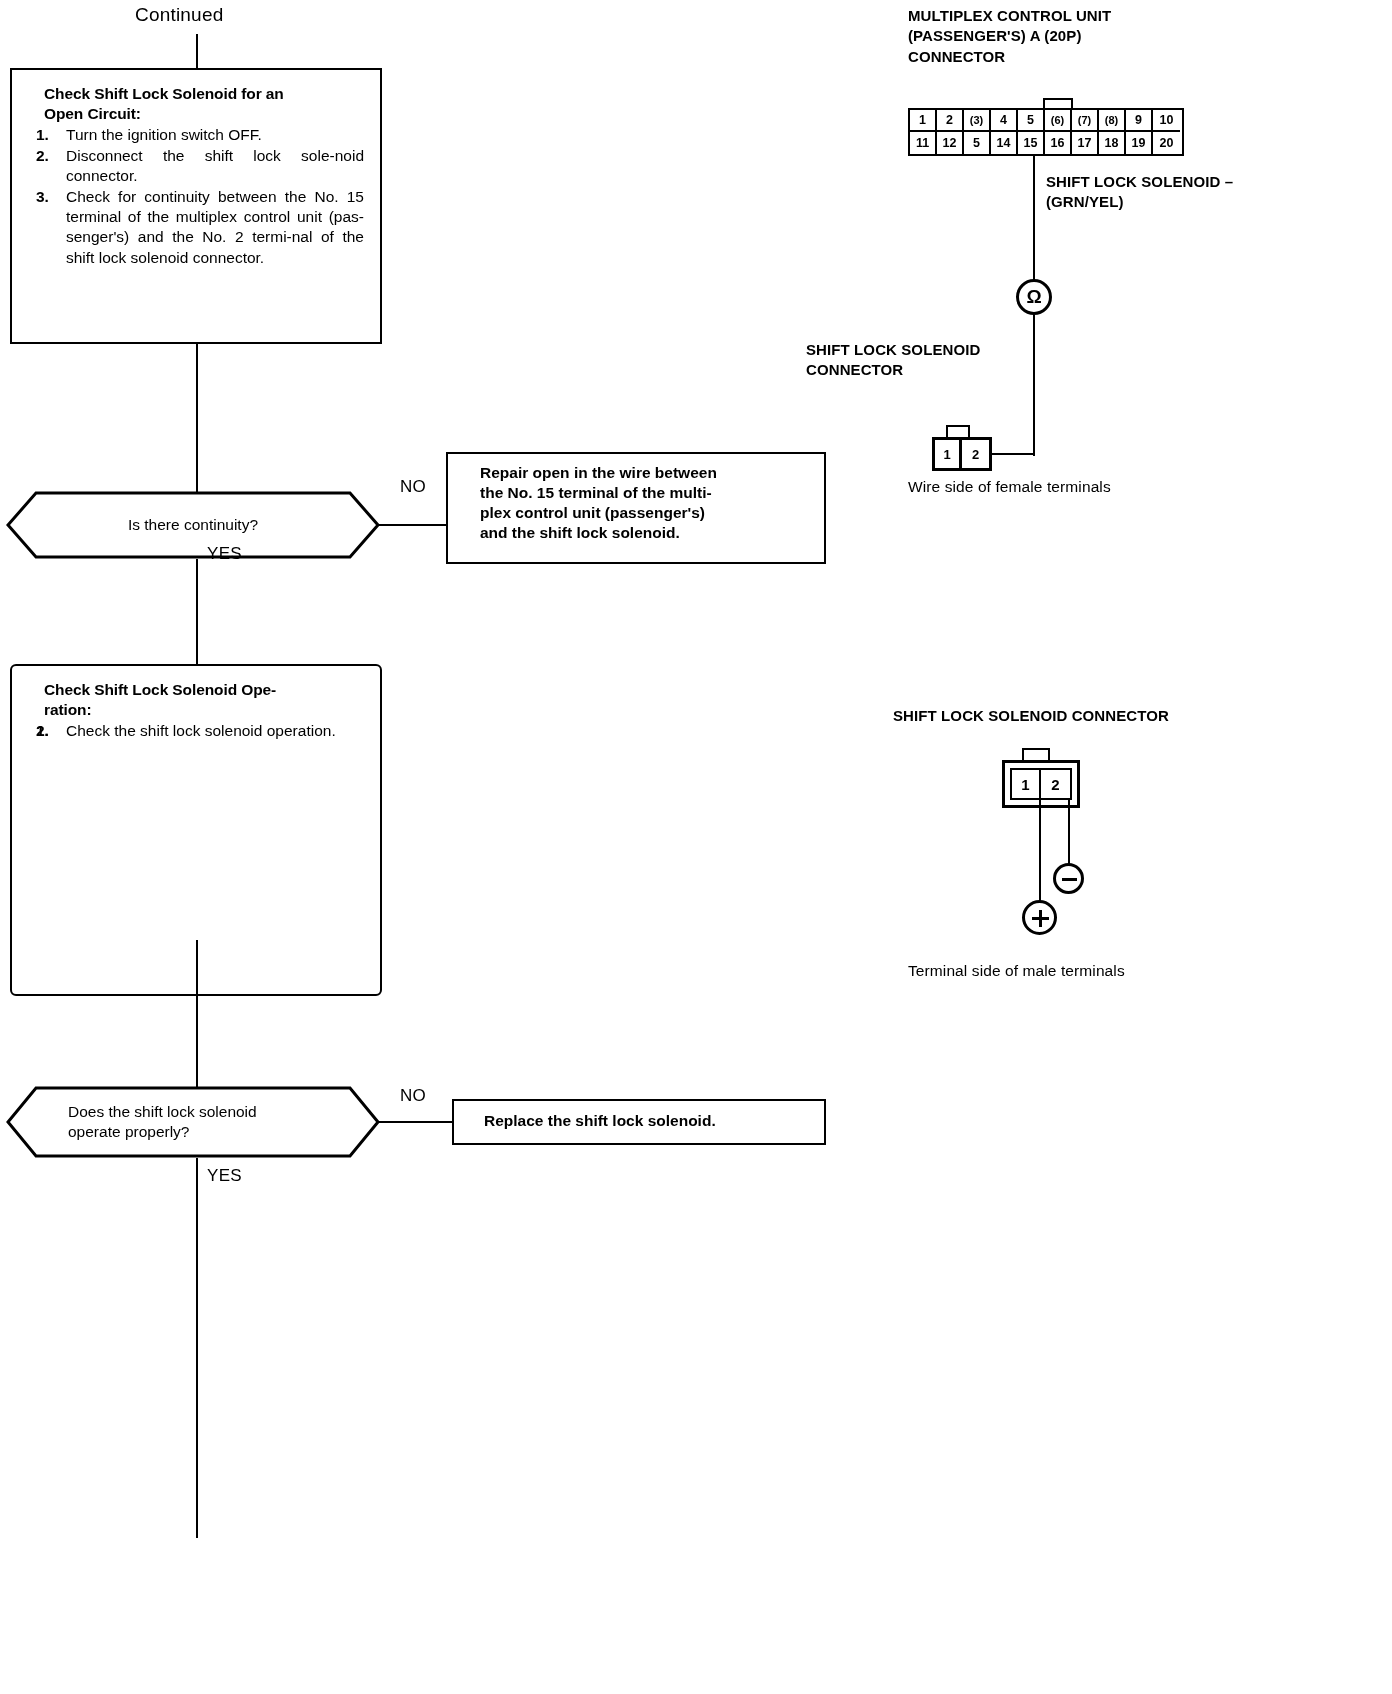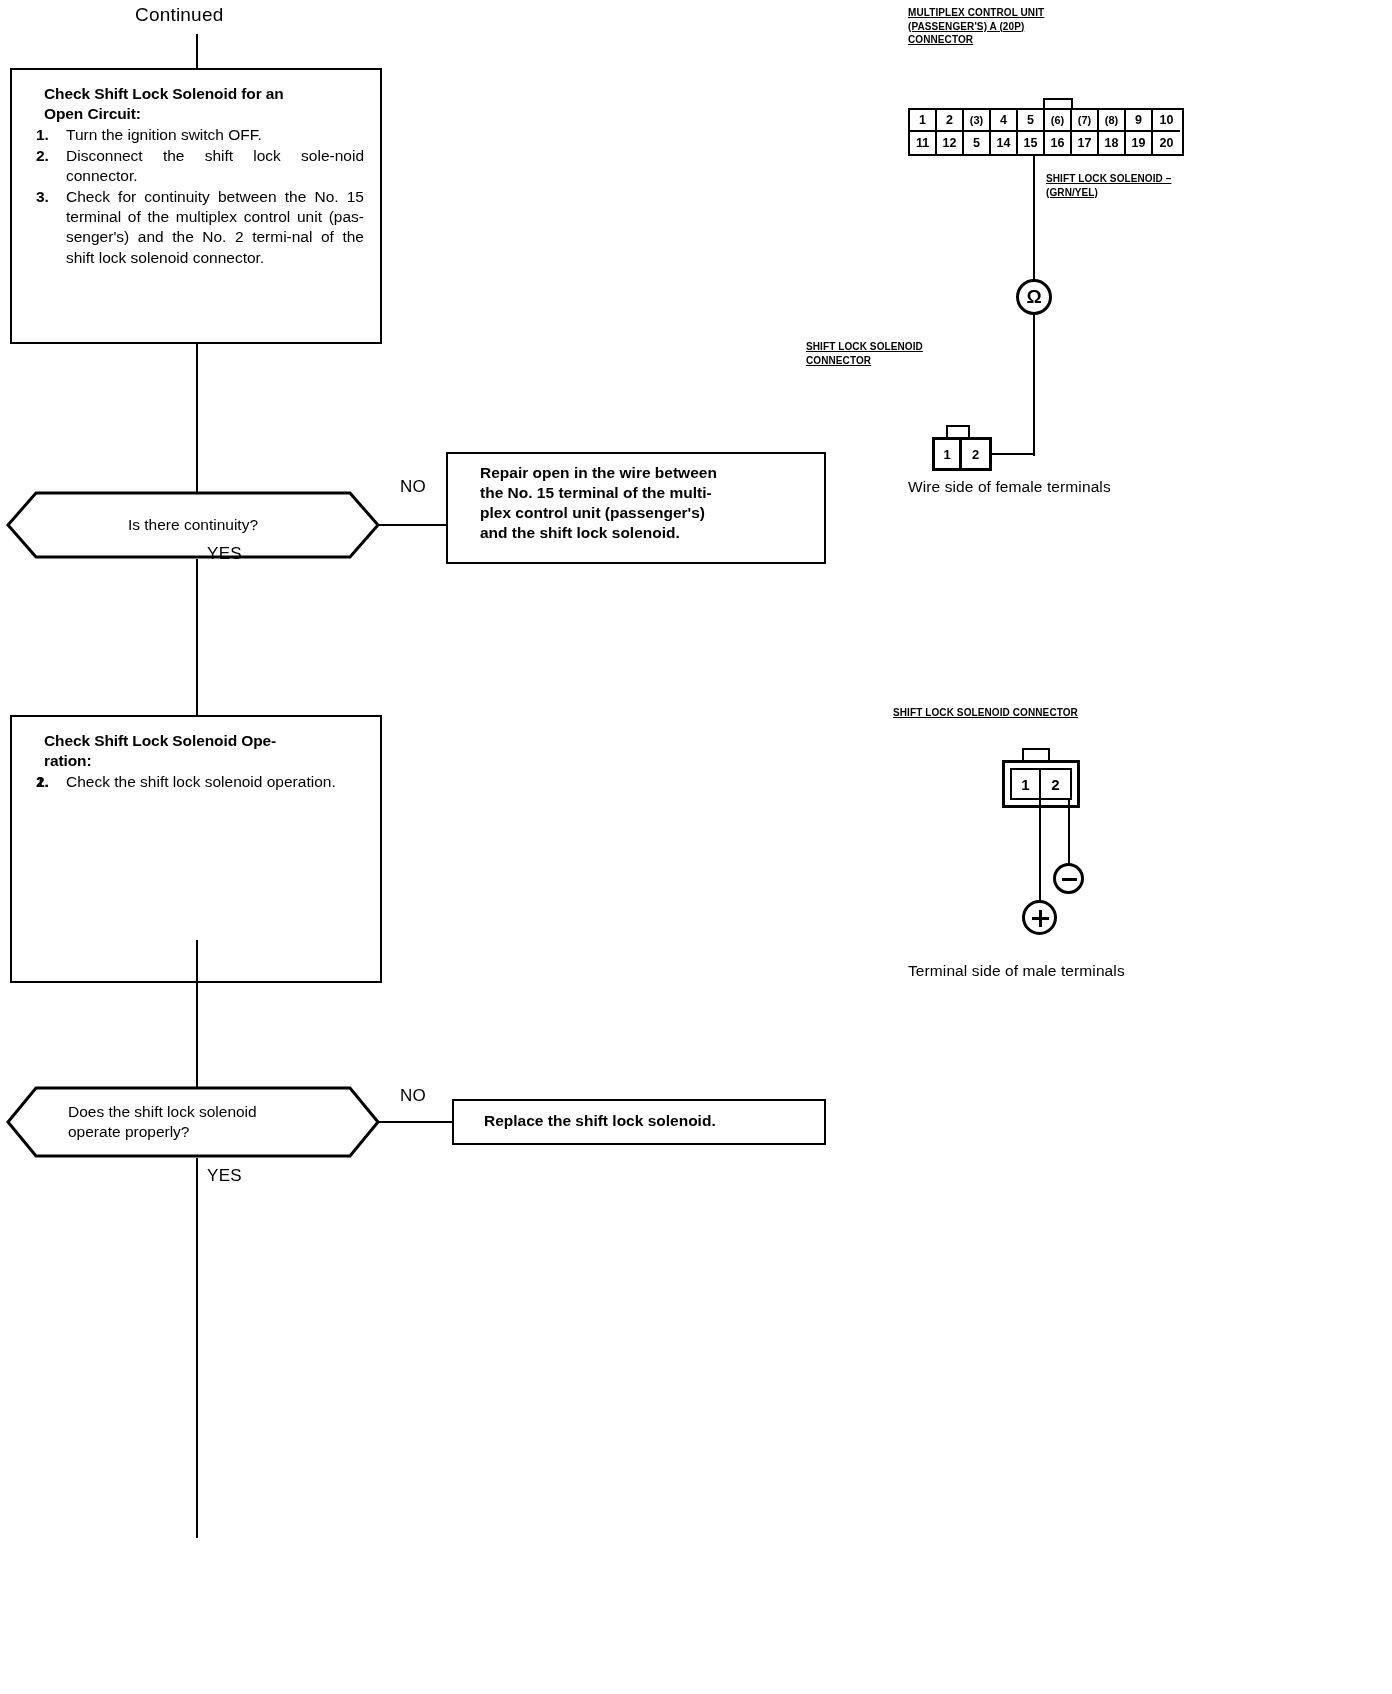--- a/index.html
+++ b/index.html
@@ -92,24 +92,23 @@
   }
 
   .continued {
     font-size: 19px;
     letter-spacing: 0.2px;
   }
 
   
   .sch-head {
     font-weight: bold;
-    font-size: 10px;
+    font-size: 15px;
     line-height: 1.35;
     letter-spacing: 0.1px;
-    text-decoration: underline;
   }
   .sch-cap {
     font-size: 15.5px;
     letter-spacing: 0.1px;
   }
 
   
   .conn20 {
     position: absolute;
     border: 2px solid #000;
@@ -259,21 +258,21 @@
         <div>the No. 15 terminal of the multi-</div>
         <div>plex control unit (passenger's)</div>
         <div>and the shift lock solenoid.</div>
       </div>
     </div>
   </div>
 
   <div class="abs vline" style="left:196px; top:559px; height:186px;"></div>
   <div class="abs flow-label" style="left:207px; top:544px;">YES</div>
 
-  <div class="abs proc-box" style="left:10px; top:715px; width:372px; height:268px;">
+  <div class="abs proc-box" style="left:10px; top:664px; width:372px; height:332px;border-radius:6px;">
     <div class="proc-inner" style="padding:14px 16px 0 24px;">
       <div class="proc-title">
         <div>Check Shift Lock Solenoid Ope-</div>
         <div>ration:</div>
       </div>
       <ol class="steps">
         <li>
           <span class="num">1.</span>
         </li>
         <li>

